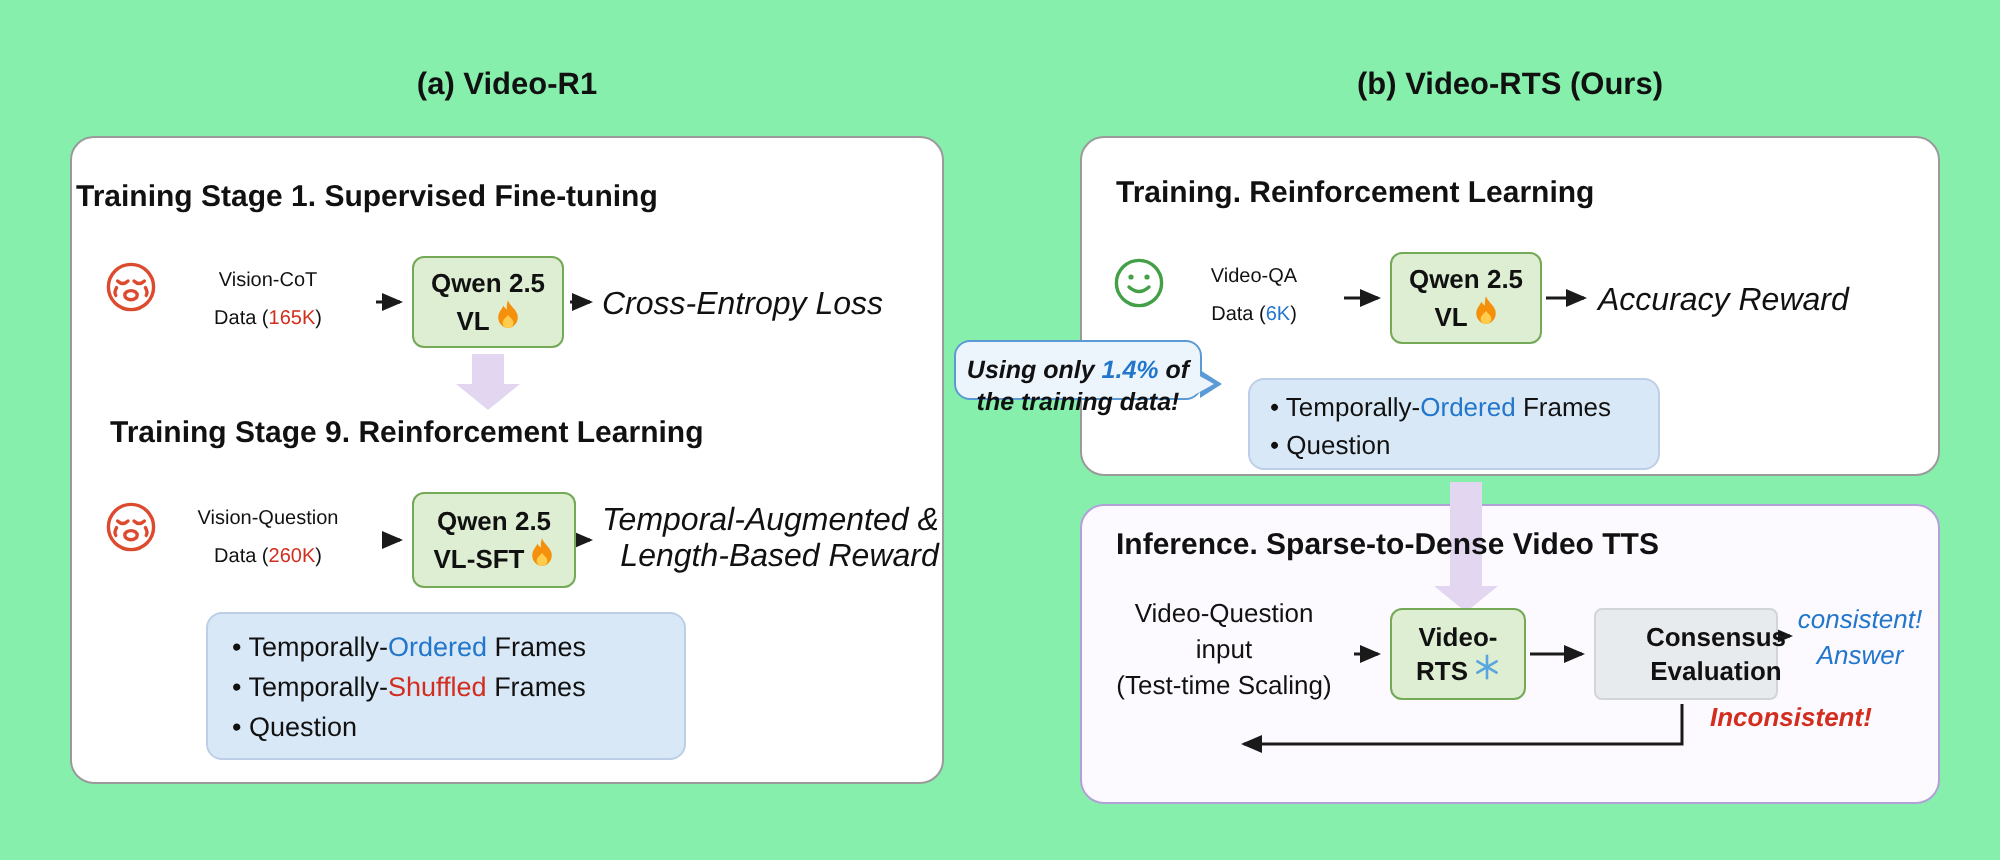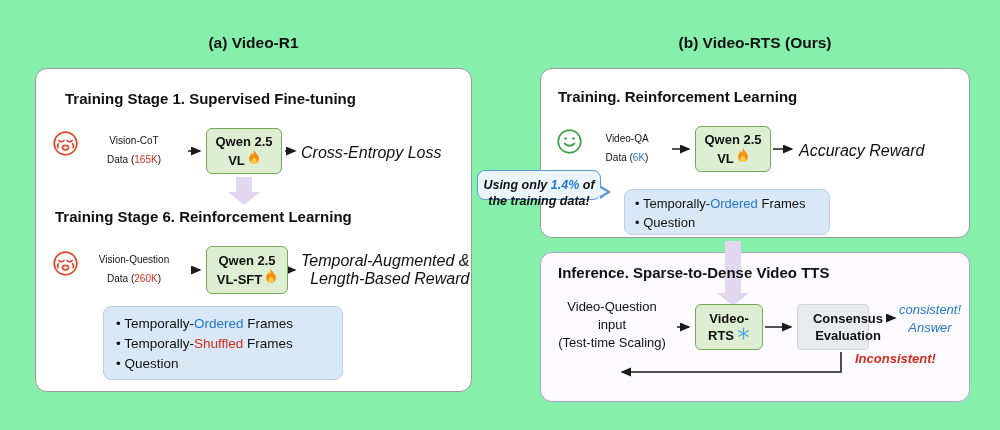--- a/index.html
+++ b/index.html
@@ -67,21 +67,21 @@
       <line x1="677" y1="327" x2="689" y2="327" marker-end="url(#ah)"></line>
       <line x1="765" y1="327" x2="791" y2="327" marker-end="url(#ah)"></line>
       <line x1="887" y1="318" x2="895" y2="318" marker-end="url(#ah)"></line>
       <polyline points="841,352 841,372 622,372" marker-end="url(#ah)"></polyline>
     </g>
   </svg>
 
   <div class="abs fig-title" style="left:35px;top:34px;width:437px;">(a) Video-R1</div>
   <div class="abs fig-title" style="left:540px;top:34px;width:430px;">(b) Video-RTS (Ours)</div>
 
-  <div class="abs sec-heading" style="left:65px;top:90px;">Training Stage 1. Supervised Fine-tuning</div>
+  <div class="abs sec-heading" style="left:38px;top:90px;">Training Stage 1. Supervised Fine-tuning</div>
 
   <span class="abs" style="left:52px;top:130px;">
     <svg width="27" height="27" viewBox="0 0 27 27" fill="none" stroke="#dd4b2f" stroke-width="1.7" stroke-linecap="round">
       <circle cx="13.5" cy="13.5" r="11.3"></circle>
       <path d="M6.8 10.5 Q9.4 13 12 10.5"></path>
       <path d="M15 10.5 Q17.6 13 20.2 10.5"></path>
       <ellipse cx="13.5" cy="17.6" rx="3.1" ry="2.3"></ellipse>
       <path d="M6.3 13.8 q-1.4 2.4 -0.4 3.9"></path>
       <path d="M20.7 13.8 q1.4 2.4 0.4 3.9"></path>
     </svg>
@@ -98,21 +98,21 @@
         <span>VL</span>
       <span><svg width="12" height="15" viewBox="0 0 13 16">
             <path d="M6.5 0 C7.5 3 10.5 4.5 11.5 7.5 C12.7 11.3 10 15 6.5 15 C3 15 0.3 11.3 1.5 7.5 C2.1 5.6 3.4 4.6 4 3 C4.6 4 5.2 4.6 6 5 C5.6 3.2 6 1.5 6.5 0 Z" fill="#f4900c"></path>
             <path d="M6.5 15 C4.6 15 3.2 13.4 3.7 11.5 C4.1 10 5.4 9.4 6.5 8 C7.6 9.4 8.9 10 9.3 11.5 C9.8 13.4 8.4 15 6.5 15 Z" fill="#ffcc4d"></path>
           </svg></span>
     </div>
   </div>
 
   <div class="abs io-italic" style="left:301px;top:144px;">Cross-Entropy Loss</div>
 
-  <div class="abs sec-heading" style="left:55px;top:208px;">Training Stage 6. Reinforcement Learning</div>
+  <div class="abs sec-heading" style="left:55px;top:208px;">Training Stage 9. Reinforcement Learning</div>
 
   <span class="abs" style="left:52px;top:250px;">
     <svg width="27" height="27" viewBox="0 0 27 27" fill="none" stroke="#dd4b2f" stroke-width="1.7" stroke-linecap="round">
       <circle cx="13.5" cy="13.5" r="11.3"></circle>
       <path d="M6.8 10.5 Q9.4 13 12 10.5"></path>
       <path d="M15 10.5 Q17.6 13 20.2 10.5"></path>
       <ellipse cx="13.5" cy="17.6" rx="3.1" ry="2.3"></ellipse>
       <path d="M6.3 13.8 q-1.4 2.4 -0.4 3.9"></path>
       <path d="M20.7 13.8 q1.4 2.4 0.4 3.9"></path>
     </svg>
@@ -199,21 +199,21 @@
     <div class="model-line">
         <span>RTS</span>
       <span><svg width="13" height="13" viewBox="0 0 14 14" stroke="#58a6dd" stroke-width="1.4" stroke-linecap="round">
             <line x1="7" y1="1" x2="7" y2="13"></line>
             <line x1="1.8" y1="4" x2="12.2" y2="10"></line>
             <line x1="1.8" y1="10" x2="12.2" y2="4"></line>
           </svg></span>
     </div>
   </div>
 
-  <div class="abs gray-box" style="left:797px;top:304px;width:72px;height:46px;padding-left:30px;">
+  <div class="abs gray-box" style="left:797px;top:304px;width:92px;height:46px;padding-left:30px;">
     <div>Consensus</div>
     <div>Evaluation</div>
   </div>
 
   <div class="abs consistent" style="left:891px;top:301px;width:78px;">
     <div>consistent!</div>
     <div>Answer</div>
   </div>
 
   <div class="abs inconsistent" style="left:855px;top:351px;">Inconsistent!</div>

